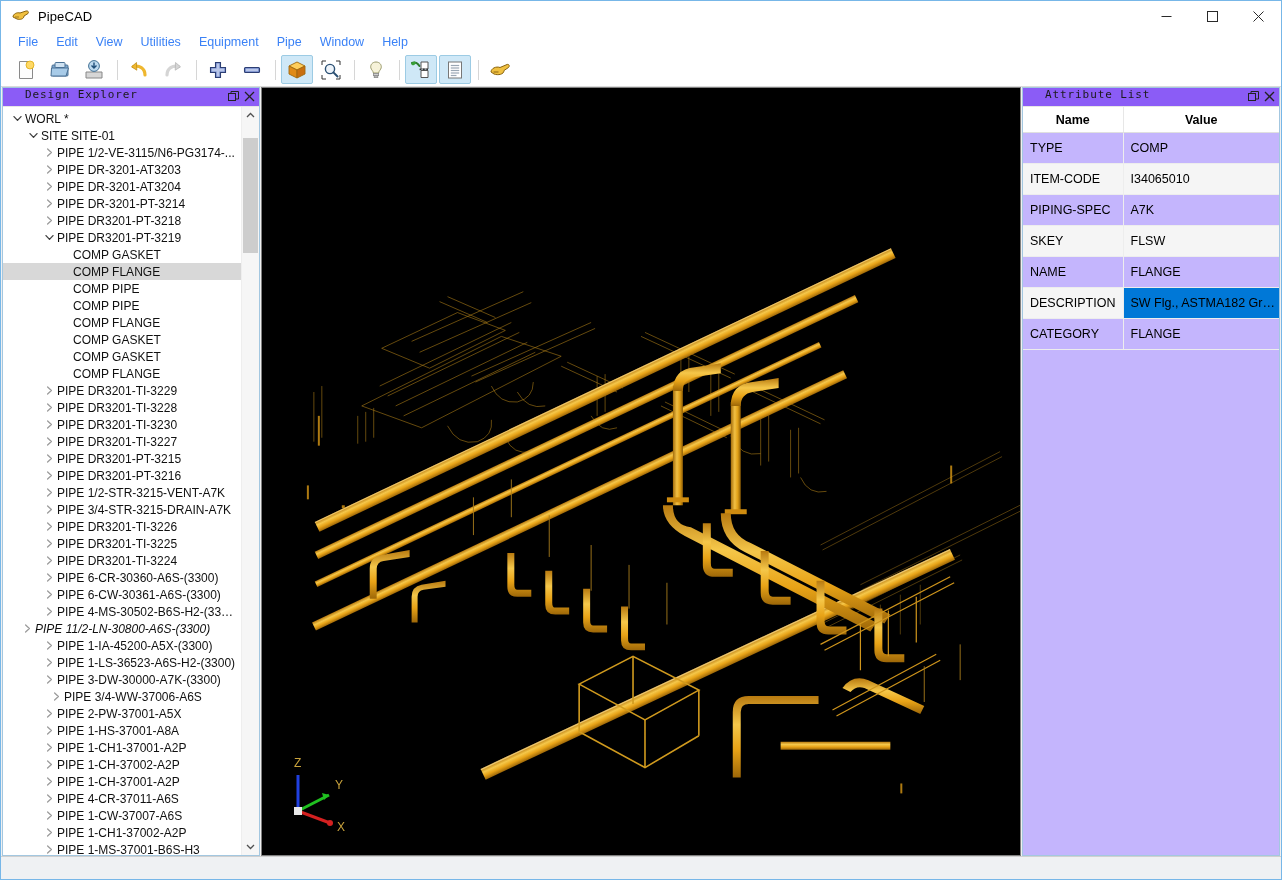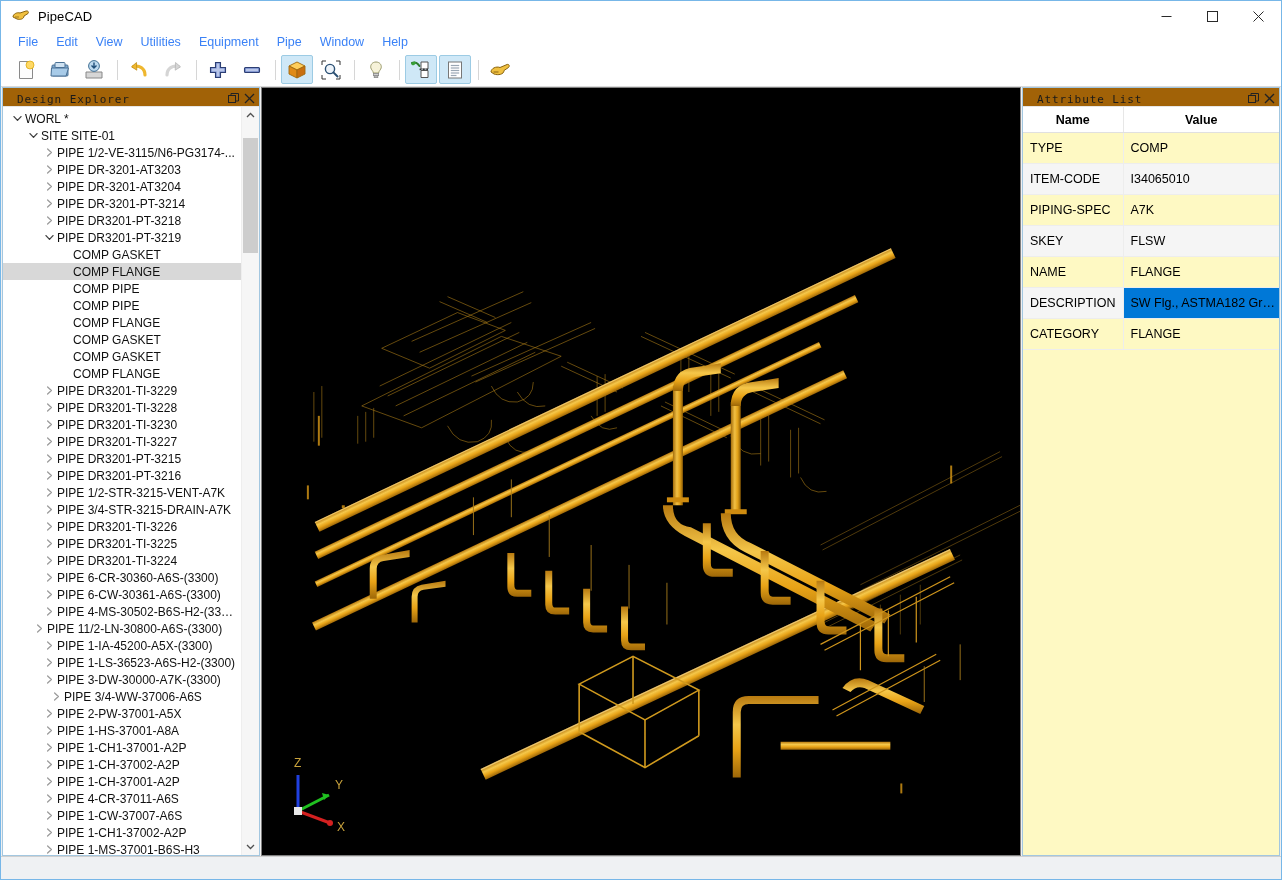--- a/index.html
+++ b/index.html
@@ -105,23 +105,23 @@
 
   
   .panel {
     display: flex; flex-direction: column;
     background: #fff;
     border: 1px solid #a3c7e0;
     box-sizing: border-box;
   }
   .panel-header {
     height: 18px;
-    background: #a16207;
-    display: flex; align-items: flex-end;
-    padding: 0 2px 0 14px;
+    background: #8b5cf6;
+    display: flex; align-items: flex-start;
+    padding: 0 2px 0 22px;
     flex: 0 0 auto;
     border-bottom: 1px solid #e6e6e6;
   }
   .panel-title {
     font-family: "DejaVu Sans Mono", monospace;
     font-size: 11px;
     color: #1a1a1a;
     letter-spacing: .9px;
     flex: 1 1 auto;
     white-space: nowrap;
@@ -198,21 +198,21 @@
   .view3d svg { display: block; width: 100%; height: 100%; }
   .axis-ind {
     position: absolute;
     left: 22px; bottom: 22px;
     width: 70px; height: 80px;
     pointer-events: none;
   }
 
   
   .attr-panel { width: 258px; flex: 0 0 auto; }
-  .attr-body { flex: 1 1 auto; overflow: hidden; background: #fef9c3; }
+  .attr-body { flex: 1 1 auto; overflow: hidden; background: #c4b5fd; }
   .attr-table { width: 100%; border-collapse: collapse; table-layout: fixed; }
   .attr-table th {
     font-size: 12.5px;
     font-weight: bold;
     color: #000;
     height: 25px;
     background: #fff;
     border-bottom: 1px solid #e0e0e0;
     border-right: 1px solid #e7e7e7;
     text-align: center;
@@ -649,21 +649,21 @@
               <span class="tree-label">PIPE 6-CW-30361-A6S-(3300)</span>
             </div>
             <div class="tree-row" style="padding-left: 38px;">
               <span class="tw">
                 <svg viewBox="0 0 9 9" width="9" height="9">
                   <path d="M2.6 1 L6.4 4.5 L2.6 8" fill="none" stroke="#9a9a9a" stroke-width="1.25" stroke-linecap="round" stroke-linejoin="round"></path>
                 </svg>
               </span>
               <span class="tree-label">PIPE 4-MS-30502-B6S-H2-(3300)</span>
             </div>
-            <div class="tree-row" style="padding-left: 28px;">
+            <div class="tree-row" style="padding-left: 16px; font-style: italic;">
               <span class="tw">
                 <svg viewBox="0 0 9 9" width="9" height="9">
                   <path d="M2.6 1 L6.4 4.5 L2.6 8" fill="none" stroke="#9a9a9a" stroke-width="1.25" stroke-linecap="round" stroke-linejoin="round"></path>
                 </svg>
               </span>
               <span class="tree-label">PIPE 11/2-LN-30800-A6S-(3300)</span>
             </div>
             <div class="tree-row" style="padding-left: 38px;">
               <span class="tw">
                 <svg viewBox="0 0 9 9" width="9" height="9">

